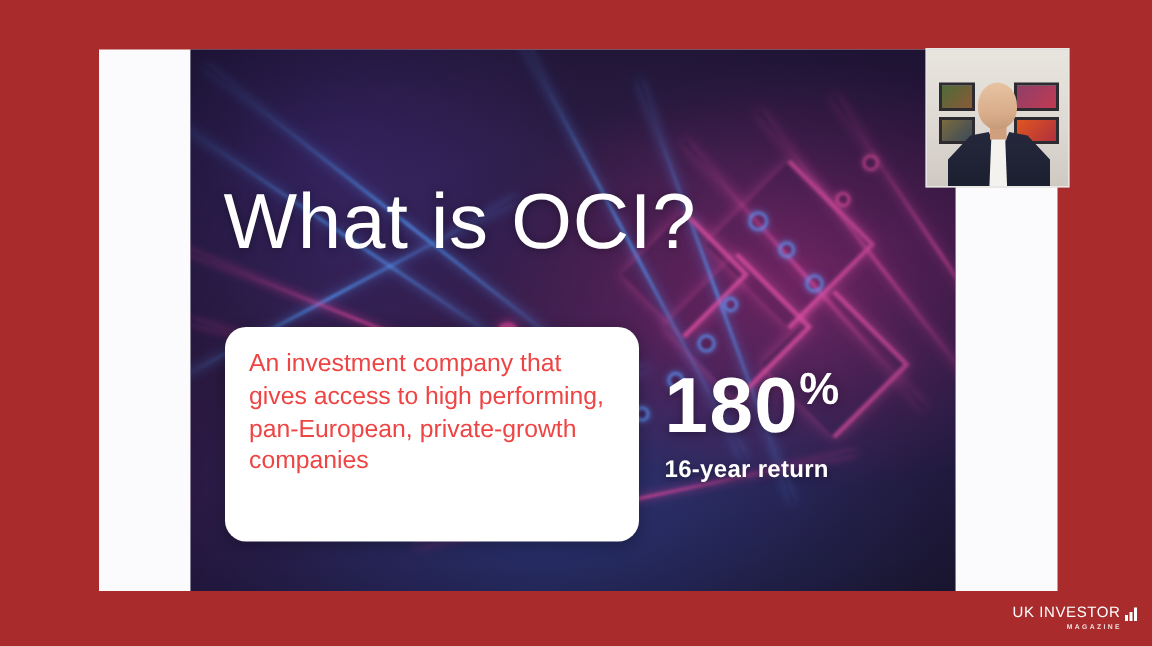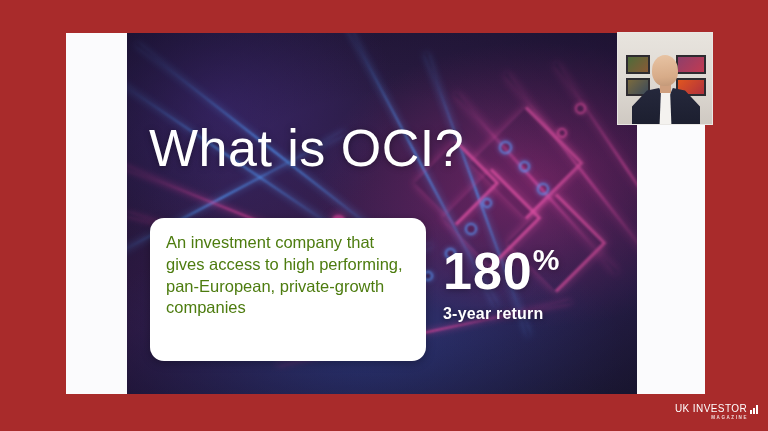--- a/index.html
+++ b/index.html
@@ -80,21 +80,21 @@
     left:150px; top:218px;
     width:276px; height:143px;
     background:#ffffff;
     border-radius:14px;
     padding:14px 16px 0 16px;
     box-shadow:0 2px 10px rgba(0,0,0,0.30);
   }
   #description-text {
     font-size:16.5px;
     line-height:1.32;
-    color:#4d7c0f;
+    color:#ef4444;
     font-weight:400;
   }
 
   
   #stat-block {
     position:absolute;
     left:443px; top:245px;
     width:180px;
   }
   #stat-value {
@@ -244,21 +244,21 @@
   </div>
 
   <div id="slide-title">What is OCI?</div>
 
   <div id="description-card">
     <div id="description-text">An investment company that gives access to high performing, pan-European, private-growth companies</div>
   </div>
 
   <div id="stat-block">
     <div id="stat-value"><span>180</span><span class="pct">%</span></div>
-    <div id="stat-caption">3-year return</div>
+    <div id="stat-caption">16-year return</div>
   </div>
 
   <div id="webcam-overlay">
     <div id="webcam-wall"></div>
     <div class="frame-art" style="left:8px; top:22px; width:24px; height:19px; background:linear-gradient(135deg,#4e6b3a,#8a5a36);"></div>
     <div class="frame-art" style="left:8px; top:45px; width:24px; height:18px; background:linear-gradient(135deg,#7a6a3e,#3b4a5a);"></div>
     <div class="frame-art" style="left:58px; top:22px; width:30px; height:19px; background:linear-gradient(135deg,#8e3f6a,#c23a52);"></div>
     <div class="frame-art" style="left:58px; top:45px; width:30px; height:18px; background:linear-gradient(135deg,#e0561f,#b0303e);"></div>
     <div id="webcam-person-jacket"></div>
     <div id="webcam-person-shirt"></div>

